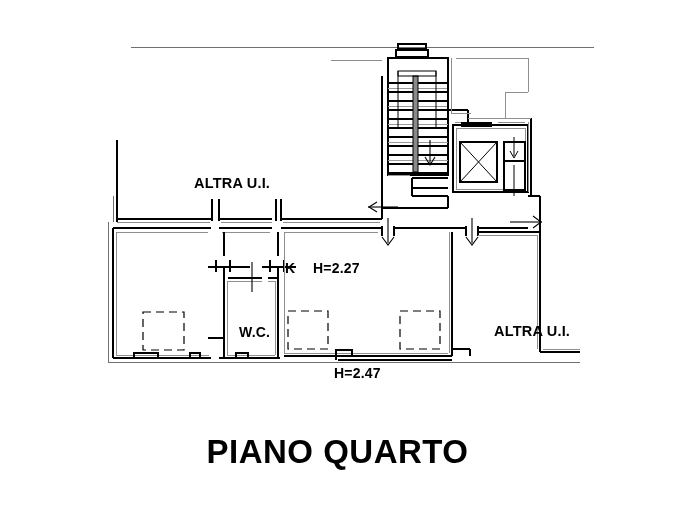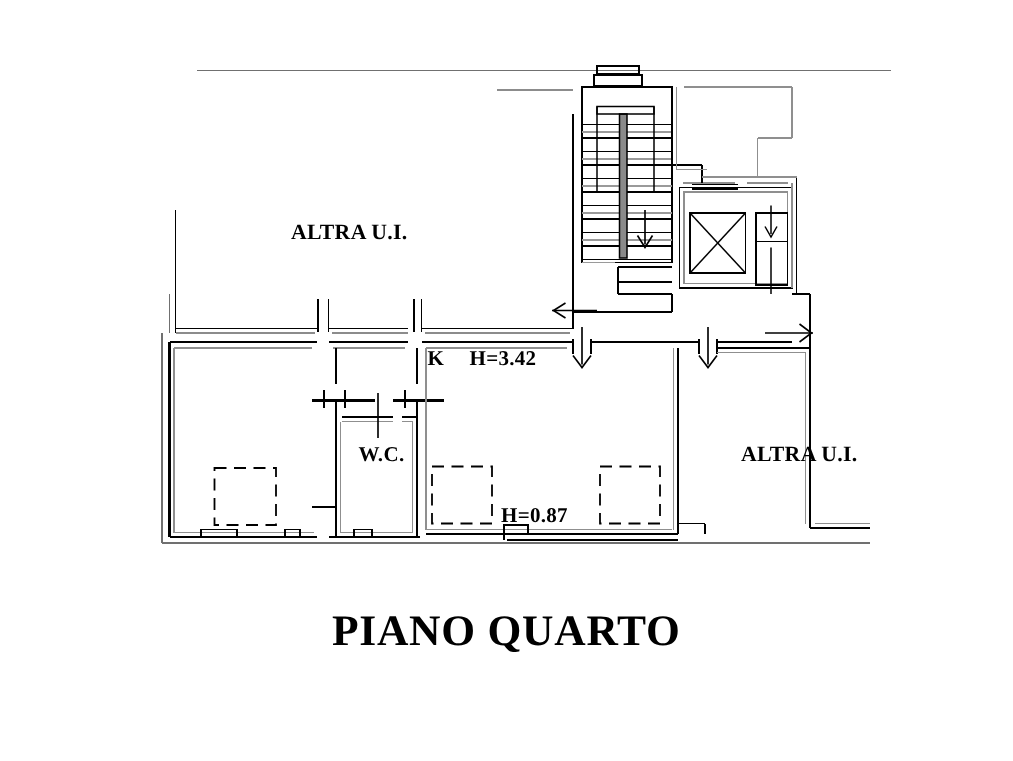--- a/index.html
+++ b/index.html
@@ -22,24 +22,25 @@
   #floorplan-svg {
     position: absolute;
     left: 0;
     top: 0;
     width: 675px;
     height: 507px;
     display: block;
   }
   .plan-label {
     position: absolute;
-    font-family: Liberation Serif, serif;
+    font-family: Liberation Sans, sans-serif;
     color: #000000;
     white-space: nowrap;
     letter-spacing: 0.2px;
+    margin-top: 28px;
   }
   .lbl-altra-top {
     left: 194px;
     top: 147px;
     font-size: 14.5px;
     font-weight: 700;
   }
   .lbl-altra-right {
     left: 494px;
     top: 295px;
@@ -68,21 +69,21 @@
     left: 239px;
     top: 296px;
     font-size: 14px;
     font-weight: 700;
   }
   .lbl-title {
     left: 0;
     top: 405px;
     width: 675px;
     text-align: center;
-    font-size: 29px;
+    font-size: 33px;
     font-weight: 700;
     letter-spacing: 0.5px;
   }
 </style>
 </head>
 <body>
 
 <div id="plan-root">
 
   <svg id="floorplan-svg" viewBox="0 0 675 507">
@@ -384,21 +385,21 @@
     </g>
 
   </svg>
 
   <div class="plan-label lbl-altra-top">ALTRA U.I.</div>
 
   <div class="plan-label lbl-altra-right">ALTRA U.I.</div>
 
   <div class="plan-label lbl-k">K</div>
 
-  <div class="plan-label lbl-h342">H=3.42</div>
-
-  <div class="plan-label lbl-h170">H=0.87</div>
+  <div class="plan-label lbl-h342">H=2.27</div>
+
+  <div class="plan-label lbl-h170">H=2.47</div>
 
   <div class="plan-label lbl-wc">W.C.</div>
 
   <div class="plan-label lbl-title">PIANO QUARTO</div>
 
 </div>
 
 </body></html>

